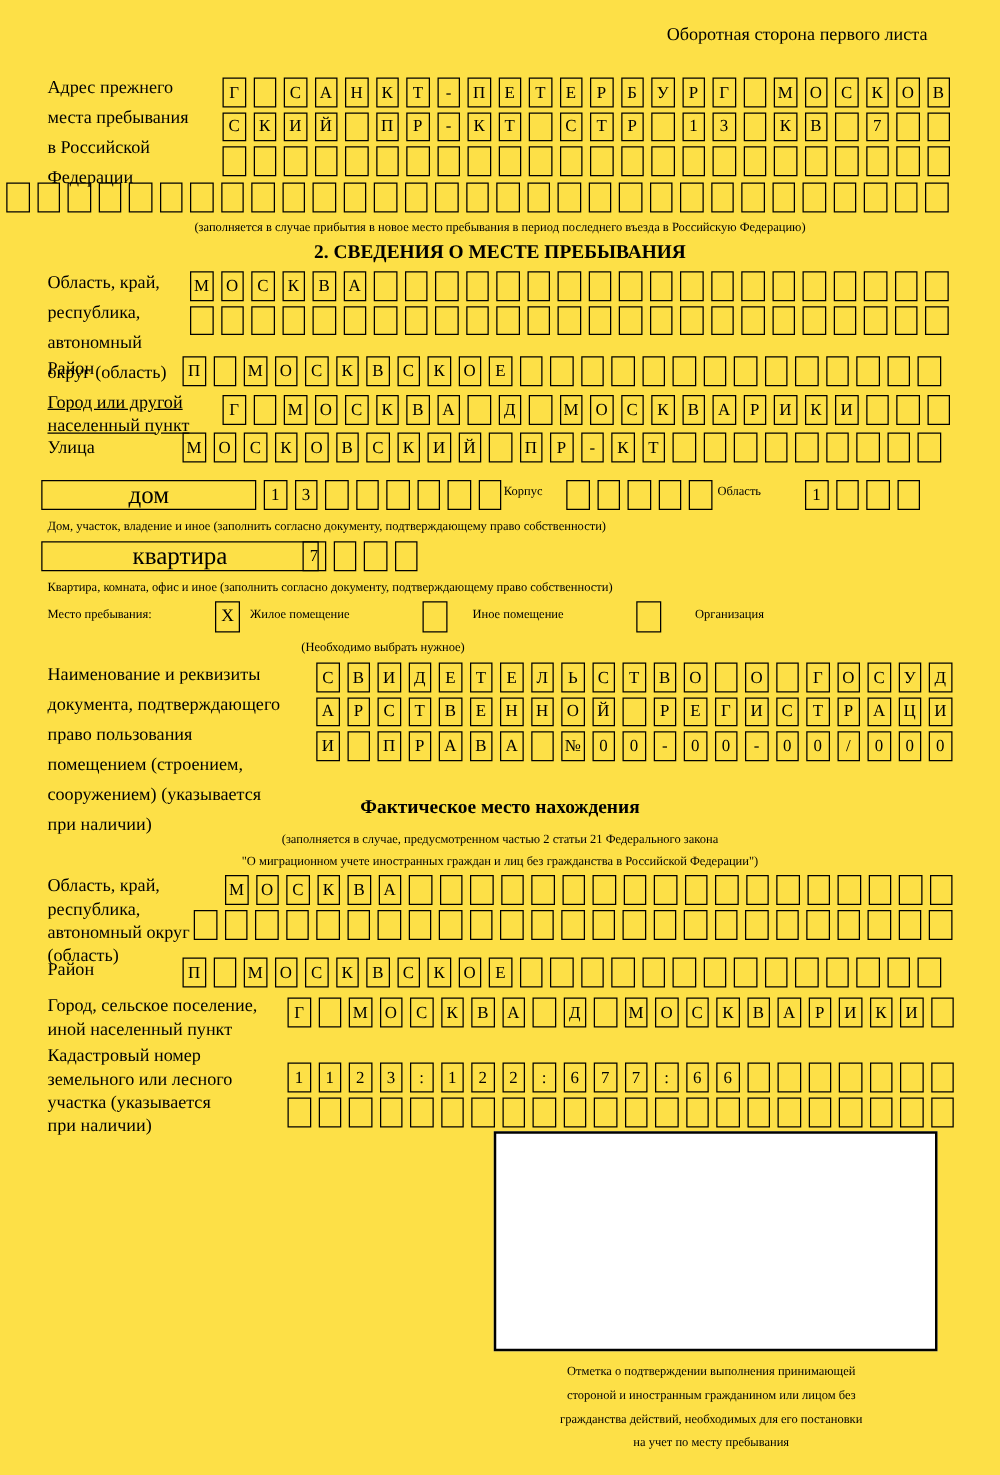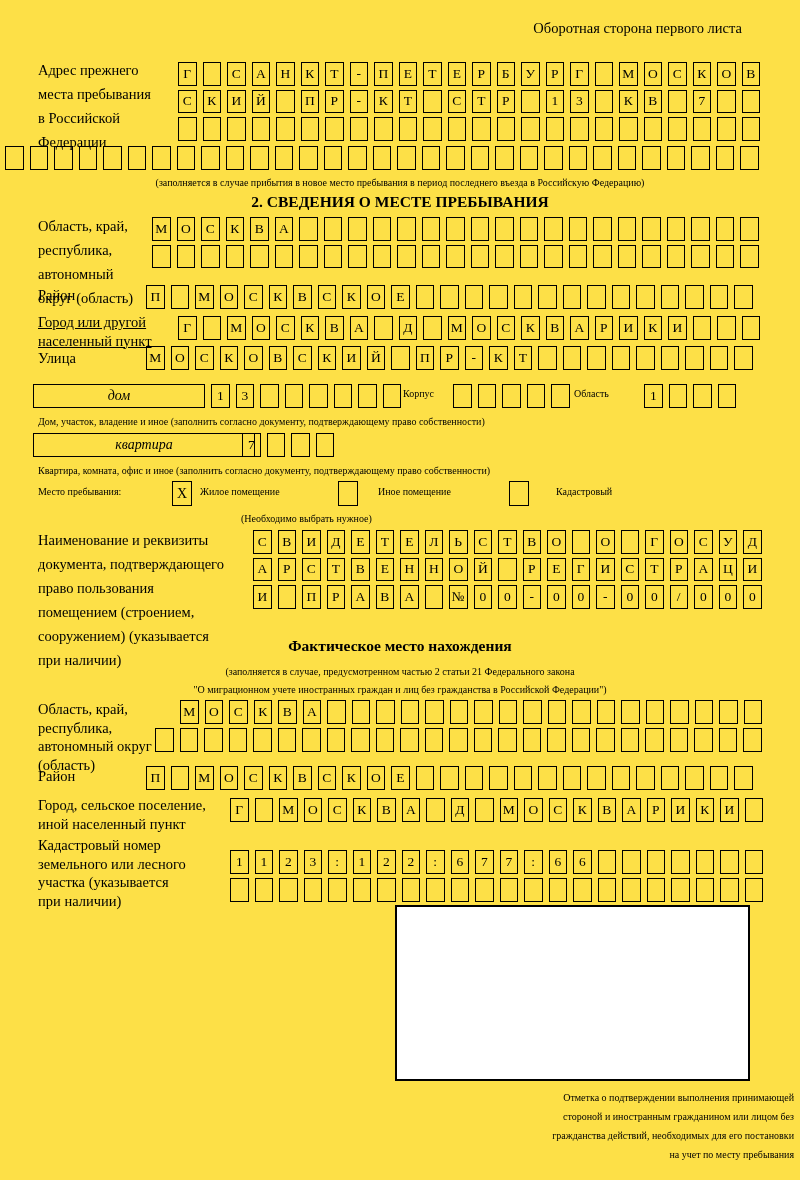--- a/index.html
+++ b/index.html
@@ -10,21 +10,21 @@
   .label{font-size:14.5px;line-height:24px;white-space:pre-line;}
   .label-tight{font-size:14.5px;line-height:18.5px;white-space:pre-line;}
   .caption{font-size:10px;line-height:17px;white-space:pre-line;}
   .bold-title{font-weight:bold;font-size:15.5px;}
   .stack{display:flex;flex-direction:column;gap:4px;}
   .cellrow{display:flex;gap:6px;}
   .cell{flex:0 0 18.5px;width:18.5px;height:23.5px;border:1.6px solid #000;
         box-sizing:border-box;display:flex;align-items:center;justify-content:center;
         font-size:13.5px;}
   .namedbox{border:1.6px solid #000;height:24px;box-sizing:border-box;
-        display:flex;align-items:center;justify-content:center;font-size:14px;font-style:italic;}
+        display:flex;align-items:center;justify-content:center;font-size:20px;}
   .checkbox{width:20px;height:25px;border:1.6px solid #000;box-sizing:border-box;
         display:flex;align-items:center;justify-content:center;font-size:14px;}
   .inline-label{font-size:10px;}
   .stampbox{border:2px solid #000;box-sizing:border-box;background:#fff;}
 </style>
 </head>
 <body>
 
 <div class="page">
 
@@ -335,21 +335,21 @@
       <span class="cell"></span>
     </div>
   <div class="abs caption" style="left:38px;top:462px;">Квартира, комната, офис и иное (заполнить согласно документу, подтверждающему право собственности)</div>
 
   <div class="abs inline-label" style="left:38px;top:486px;">Место пребывания:</div>
   <div class="abs checkbox" style="left:172px;top:481px;">X</div>
   <div class="abs inline-label" style="left:200px;top:486px;">Жилое помещение</div>
   <div class="abs checkbox" style="left:338px;top:481px;"></div>
   <div class="abs inline-label" style="left:378px;top:486px;">Иное помещение</div>
   <div class="abs checkbox" style="left:509px;top:481px;"></div>
-  <div class="abs inline-label" style="left:556px;top:486px;">Кадастровый</div>
+  <div class="abs inline-label" style="left:556px;top:486px;">Организация</div>
   <div class="abs caption" style="left:241px;top:510px;">(Необходимо выбрать нужное)</div>
 
   <div class="abs label" style="left:38px;top:528px;">Наименование и реквизиты
 документа, подтверждающего
 право пользования
 помещением (строением,
 сооружением) (указывается
 при наличии)</div>
   <div class="abs stack" style="left:253px;top:530px;">
     <div class="cellrow">
@@ -588,18 +588,18 @@
       <span class="cell"></span>
       <span class="cell"></span>
       <span class="cell"></span>
       <span class="cell"></span>
       <span class="cell"></span>
       <span class="cell"></span>
       <span class="cell"></span>
     </div>
 
   <div class="abs stampbox" style="left:395px;top:905px;width:355px;height:176px;"></div>
-  <div class="abs caption" style="left:364px;top:1088px;width:430px;text-align:right;line-height:19px;">Отметка о подтверждении выполнения принимающей
+  <div class="abs caption" style="left:354px;top:1088px;width:430px;text-align:center;line-height:19px;">Отметка о подтверждении выполнения принимающей
 стороной и иностранным гражданином или лицом без
 гражданства действий, необходимых для его постановки
 на учет по месту пребывания</div>
 
 </div>
 
 </body></html>

